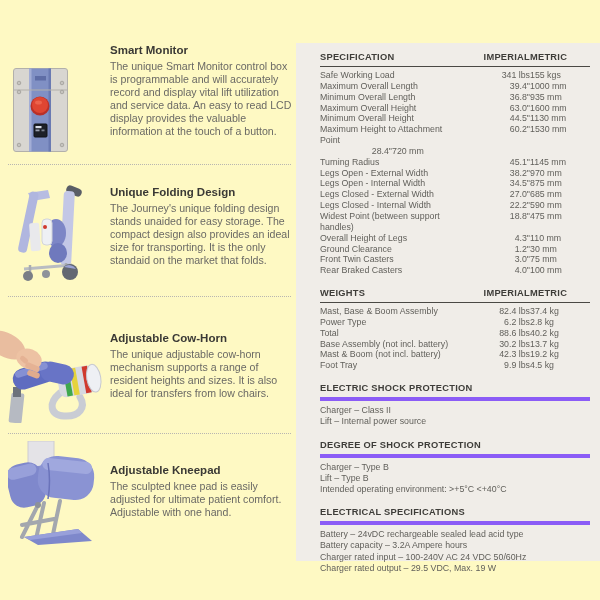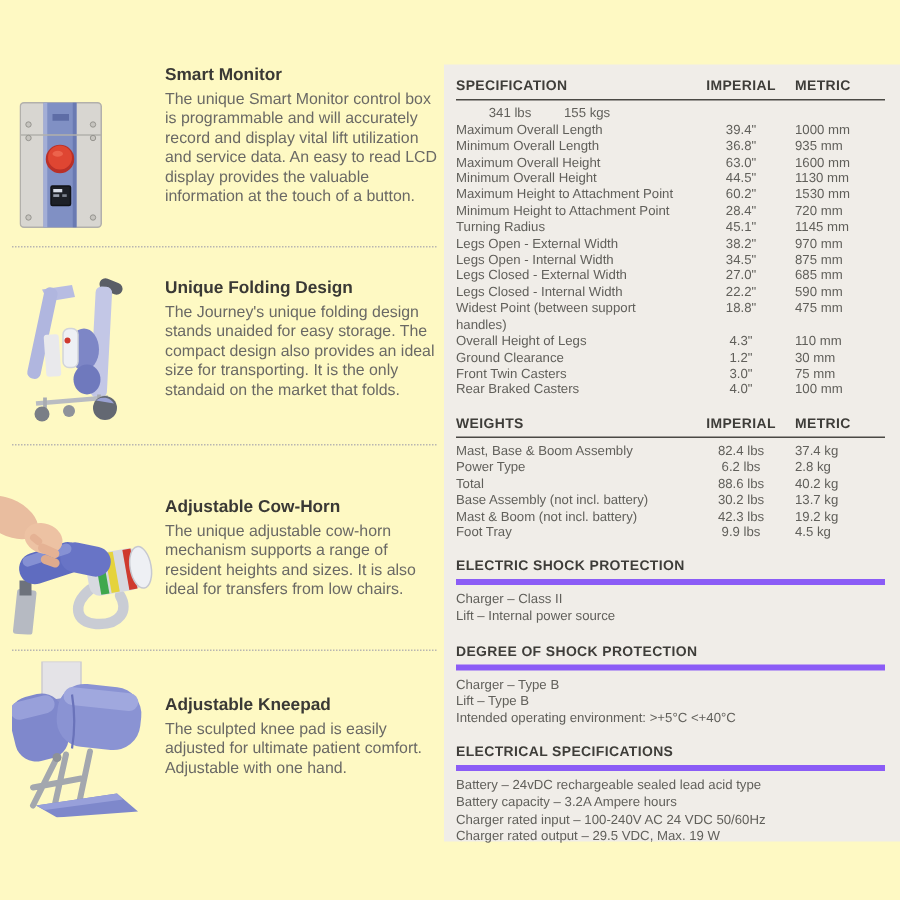--- a/index.html
+++ b/index.html
@@ -16,33 +16,33 @@
   .fimg { position:absolute; }
   .img1 { left:13px; top:68px;  width:55px;  height:84px; }
   .img2 { left:8px;  top:181px; width:78px;  height:102px; }
   .img3 { left:0px;  top:319px; width:106px; height:104px; }
   .img4 { left:8px;  top:441px; width:92px;  height:104px; }
   .dots { position:absolute; left:8px; width:283px; height:0; border-top:1px dotted #b8b6b1; }
   .d1 { top:164px; } .d2 { top:296px; } .d3 { top:433px; }
   
   .spec-panel {
     position:absolute; left:296px; top:43px; width:304px; height:518px;
-    background:#f0ede8; box-sizing:border-box; padding:9px 10px 0 8px;
+    background:#f0ede8; box-sizing:border-box; padding:9px 10px 0 24px;
   }
   .sec { margin-bottom:12px; }
   .thead {
     display:flex; align-items:baseline; font-size:9.3px; font-weight:bold;
     letter-spacing:.25px; color:#3e3d39; padding-bottom:4px;
     border-bottom:1.5px solid #4a4944;
   }
   .thead.light { border-bottom:4px solid #8b5cf6;justify-content:center; }
   .rows { padding-top:3px; }
   .srow { display:flex; font-size:8.8px; line-height:10.85px; color:#605f5a; }
   .lbl { flex:1; min-width:0; }
-  .imp { width:72px; text-align:center; }
+  .imp { width:72px; text-align:right; }
   .met { width:60px; text-align:left; }
   .lines { padding-top:4px; }
   .sline { font-size:8.8px; line-height:11.2px; color:#605f5a; }
 </style>
 </head>
 <body>
 
 <div class="page">
 
   <div class="fimg img1">
@@ -153,20 +153,21 @@
   <div class="spec-panel">
 
     <section class="sec">
       <div class="thead">
         <span class="lbl">SPECIFICATION</span>
         <span class="imp">IMPERIAL</span>
         <span class="met">METRIC</span>
       </div>
       <div class="rows">
           <div class="srow">
+            <span class="lbl">Safe Working Load</span>
             <span class="imp">341 lbs</span>
             <span class="met">155 kgs</span>
           </div>
           <div class="srow">
             <span class="lbl">Maximum Overall Length</span>
             <span class="imp">39.4"</span>
             <span class="met">1000 mm</span>
           </div>
           <div class="srow">
             <span class="lbl">Minimum Overall Length</span>
@@ -182,21 +183,20 @@
             <span class="lbl">Minimum Overall Height</span>
             <span class="imp">44.5"</span>
             <span class="met">1130 mm</span>
           </div>
           <div class="srow">
             <span class="lbl">Maximum Height to Attachment Point</span>
             <span class="imp">60.2"</span>
             <span class="met">1530 mm</span>
           </div>
           <div class="srow">
-            <span class="lbl">Minimum Height to Attachment Point</span>
             <span class="imp">28.4"</span>
             <span class="met">720 mm</span>
           </div>
           <div class="srow">
             <span class="lbl">Turning Radius</span>
             <span class="imp">45.1"</span>
             <span class="met">1145 mm</span>
           </div>
           <div class="srow">
             <span class="lbl">Legs Open - External Width</span>

